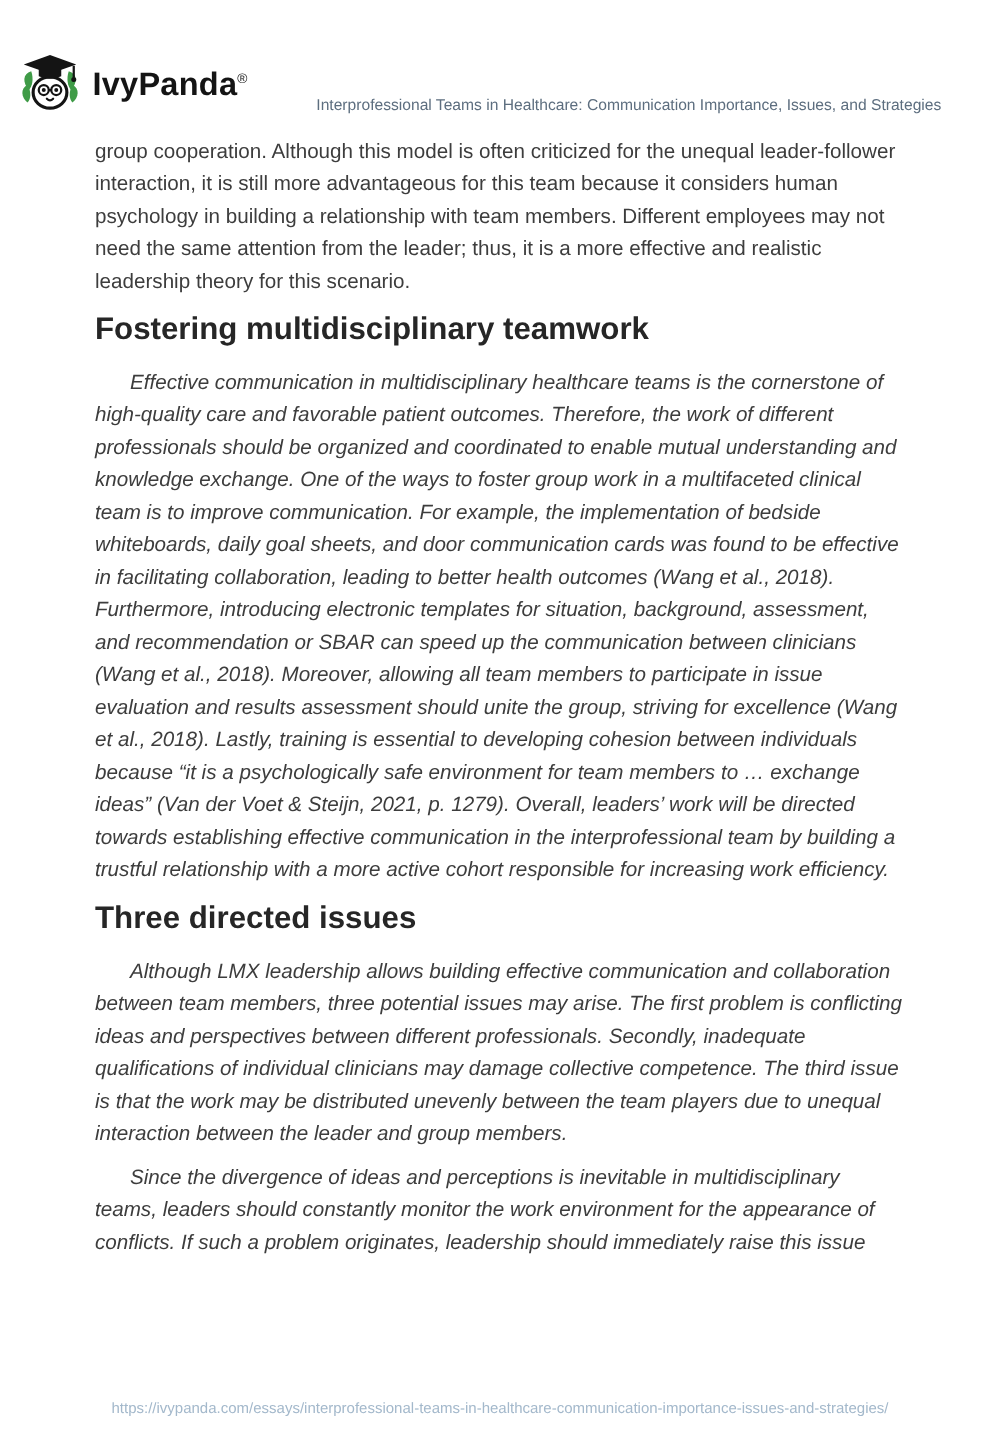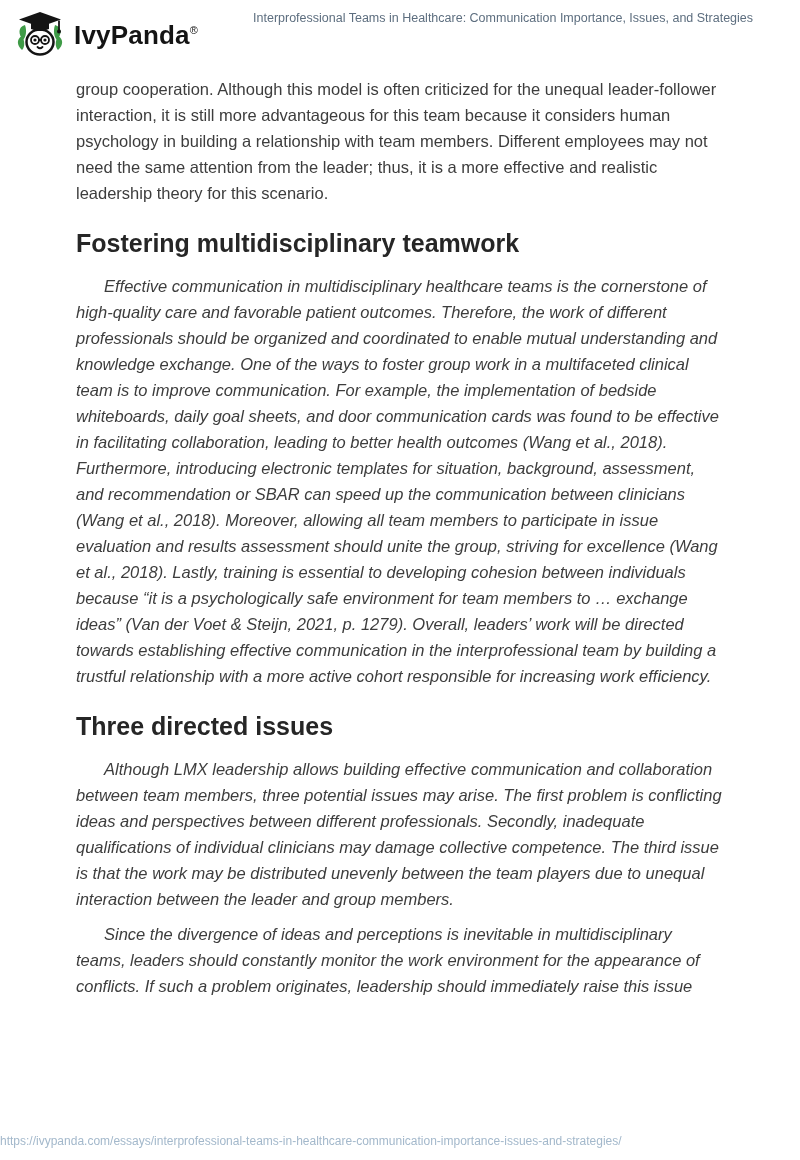--- a/index.html
+++ b/index.html
@@ -7,22 +7,23 @@
   body {
     width: 800px;
     height: 1160px;
     position: relative;
     overflow: hidden;
     font-family: "Liberation Sans", sans-serif;
     color: #3d3d3d;
   }
   .header {
     display: flex;
-    align-items: flex-start;
+    align-items: flex-end;
     padding: 10px 16px 6px 16px;
+    margin-top: 32px;
   }
   .brand {
     display: flex;
     align-items: center;
     gap: 10px;
     cursor: pointer;
     flex: 0 0 auto;
   }
   .logo { display: inline-block; width: 48px; height: 50px; }
   .brand-name {
@@ -48,27 +49,28 @@
     line-height: 26px;
     margin-bottom: 9px;
     color: #3d3d3d;
   }
   main p.indent { text-indent: 28px; font-style: italic; }
   main h2 {
     font-size: 25px;
     line-height: 33px;
     font-weight: bold;
     color: #262626;
-    margin: 21px 0 13px 0;
+    margin: 9px 0 13px 0;
   }
   footer {
     position: absolute;
     left: 0;
-    bottom: 11px;
+    bottom: 25px;
     width: 100%;
+    text-align: center;
   }
   footer a {
     font-size: 12px;
     color: #a3b8cb;
     text-decoration: none;
   }
 </style>
 </head>
 <body>
 

